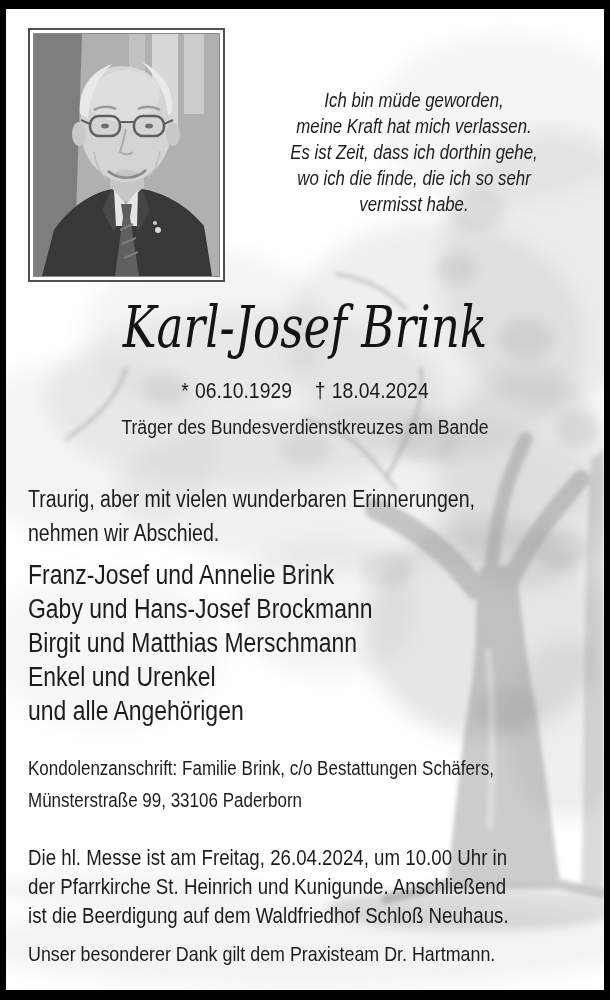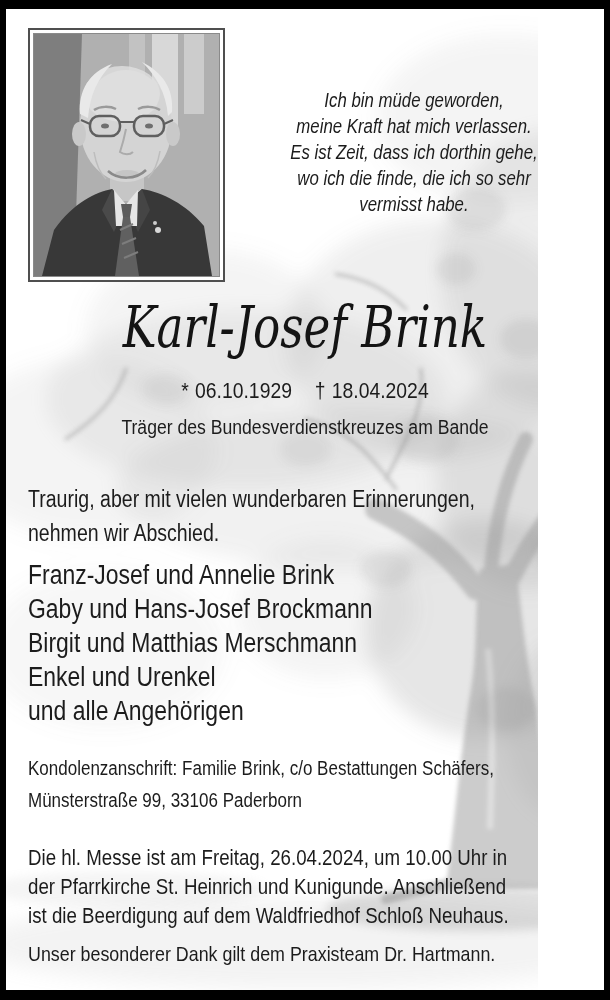--- a/index.html
+++ b/index.html
@@ -2,21 +2,21 @@
 <html lang="de"><head>
 <meta charset="utf-8">
 <style>
   html,body{margin:0;padding:0;background:#000;}
   body{width:610px;height:1000px;position:relative;font-family:"Liberation Sans",sans-serif;}
   .card{
     position:absolute;left:0;top:0;width:610px;height:1000px;
     box-sizing:border-box;border-style:solid;border-color:#000;
     border-width:9px 6px 10px 6px;background:#fff;overflow:hidden;
   }
-  .inner{position:absolute;left:0;top:0;width:532px;height:981px;overflow:hidden;}
+  .inner{position:absolute;left:0;top:0;width:598px;height:981px;overflow:hidden;}
   .bg-art{position:absolute;left:0;top:0;width:598px;height:981px;pointer-events:none;}
   .txt{color:#1c1c1c;}
   
   .photo-frame{
     position:absolute;left:22px;top:19px;width:197px;height:254px;
     box-sizing:border-box;border:2px solid #4f4f4f;background:#fff;padding:4px;
   }
   .photo-frame svg{display:block;width:185px;height:242px;outline:1px solid #8a8a8a;}
   
   .poem{

